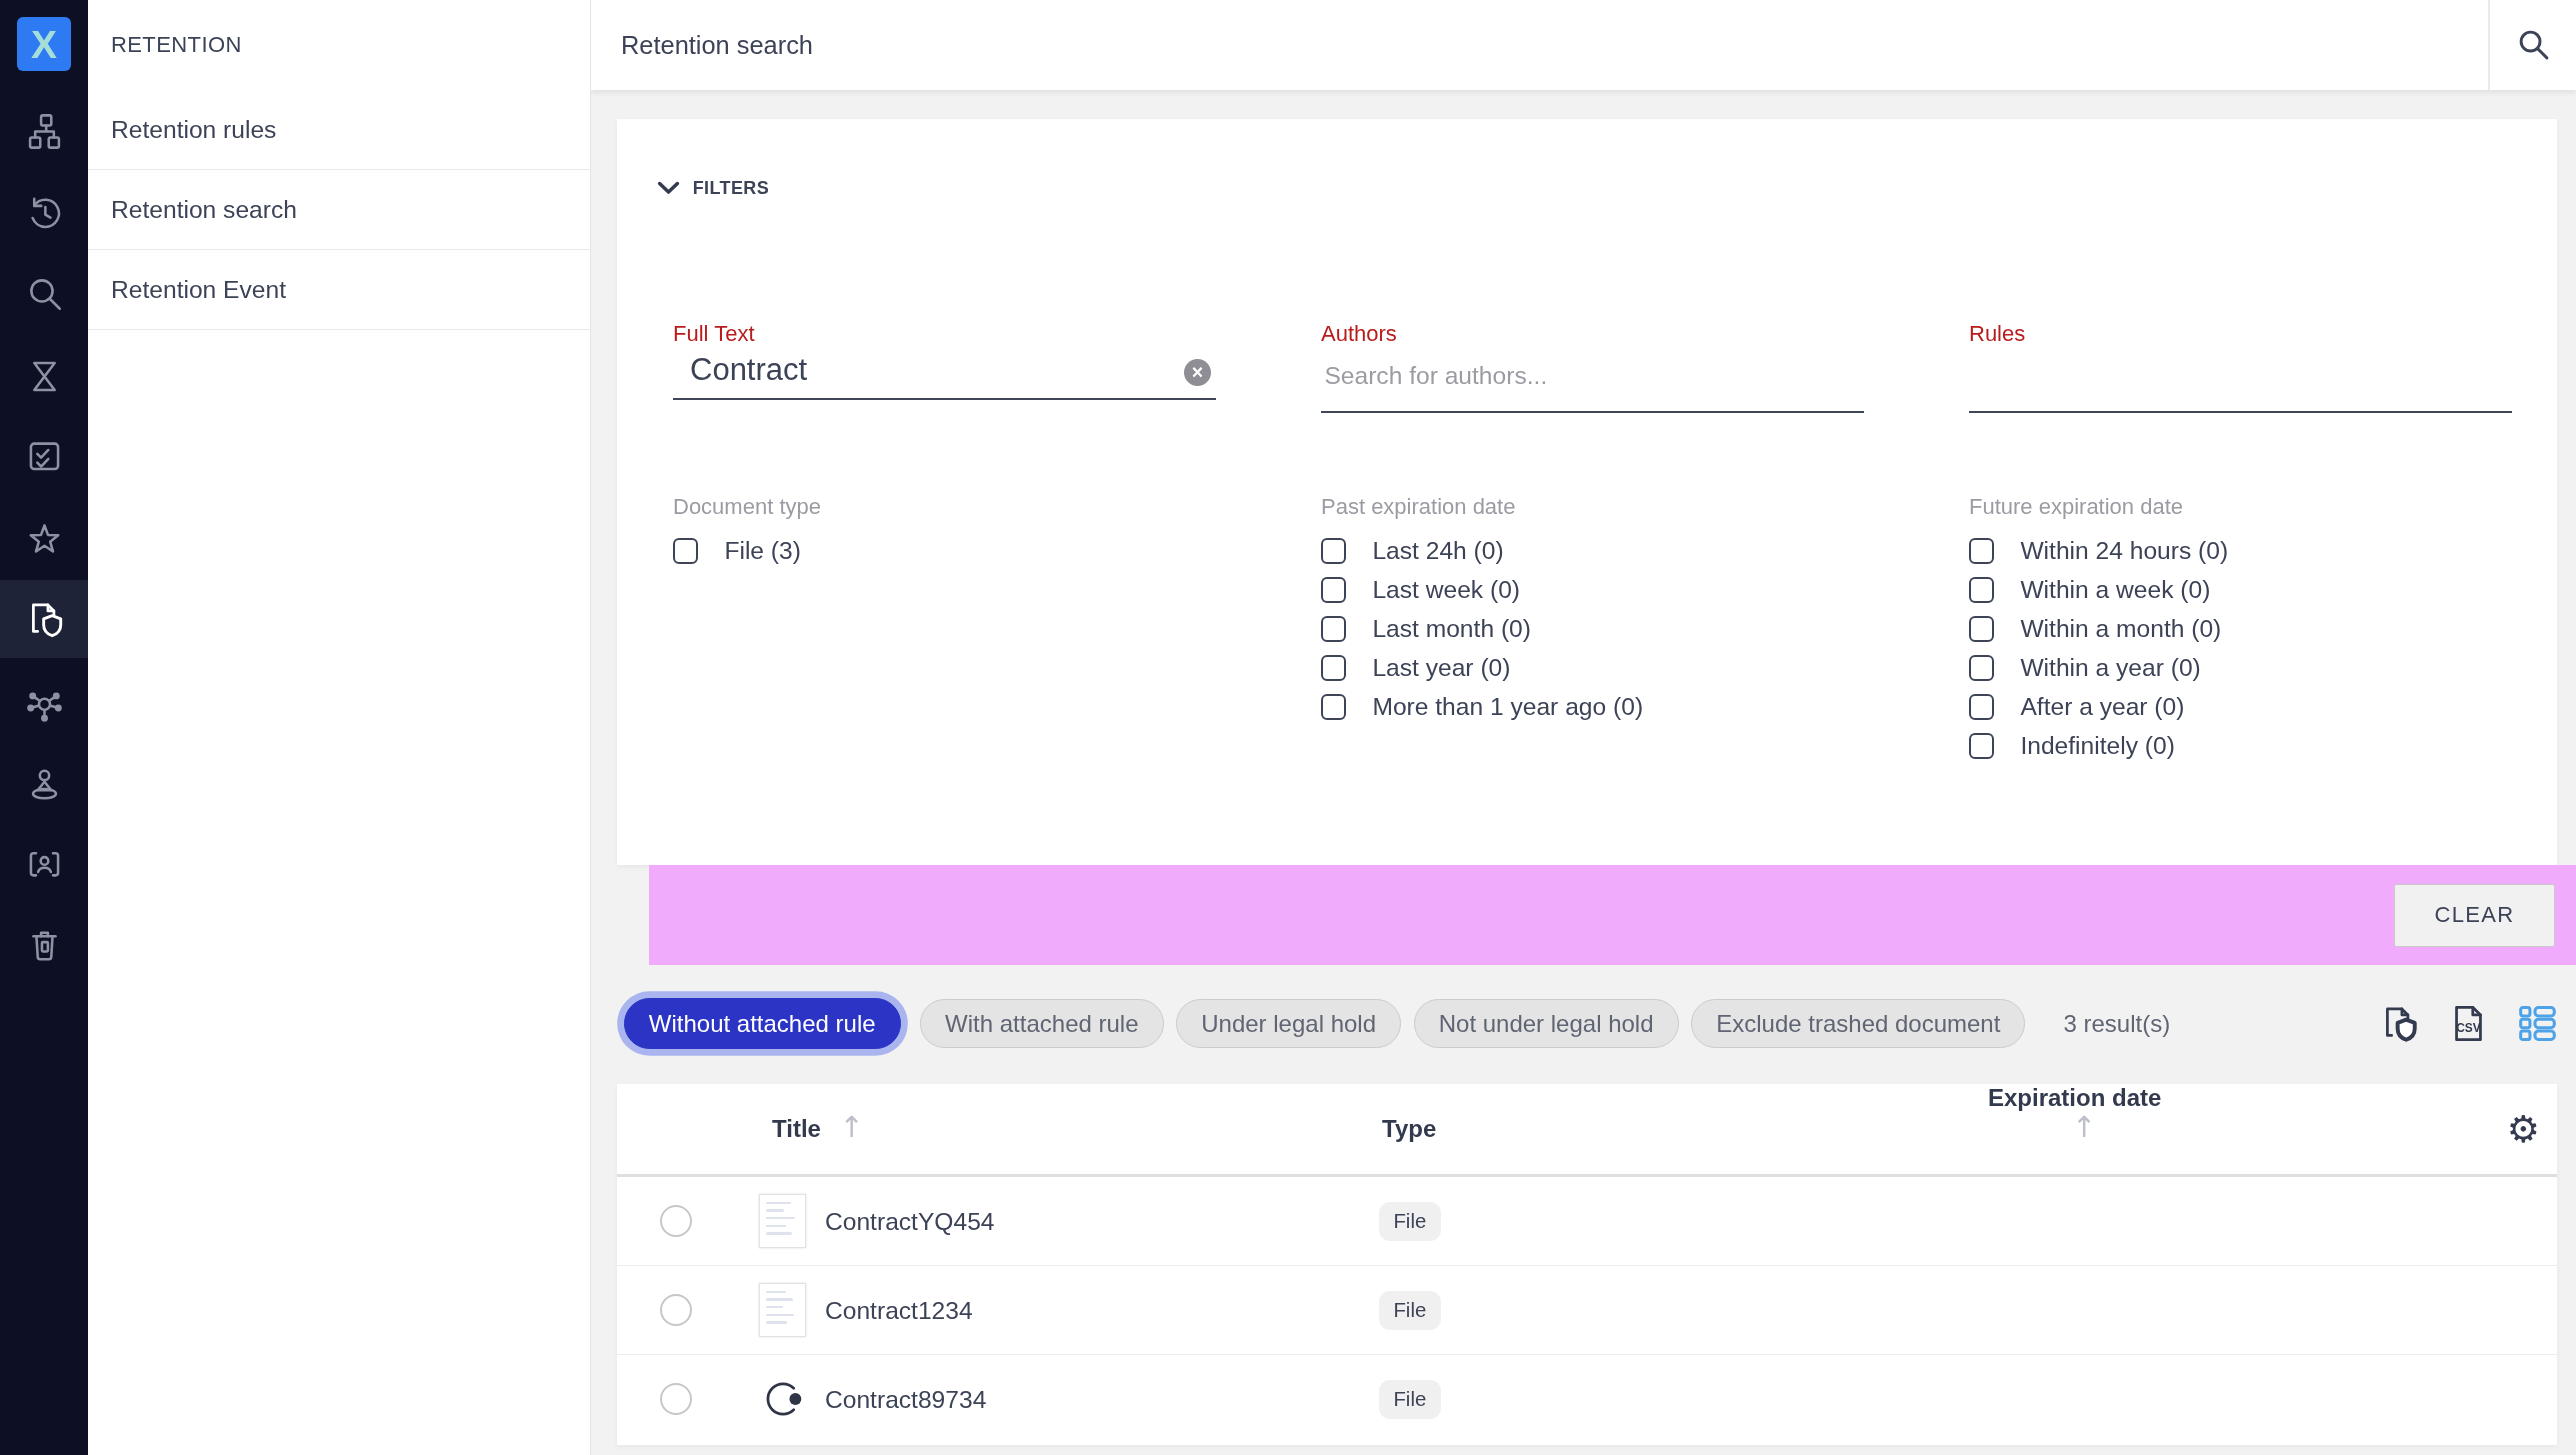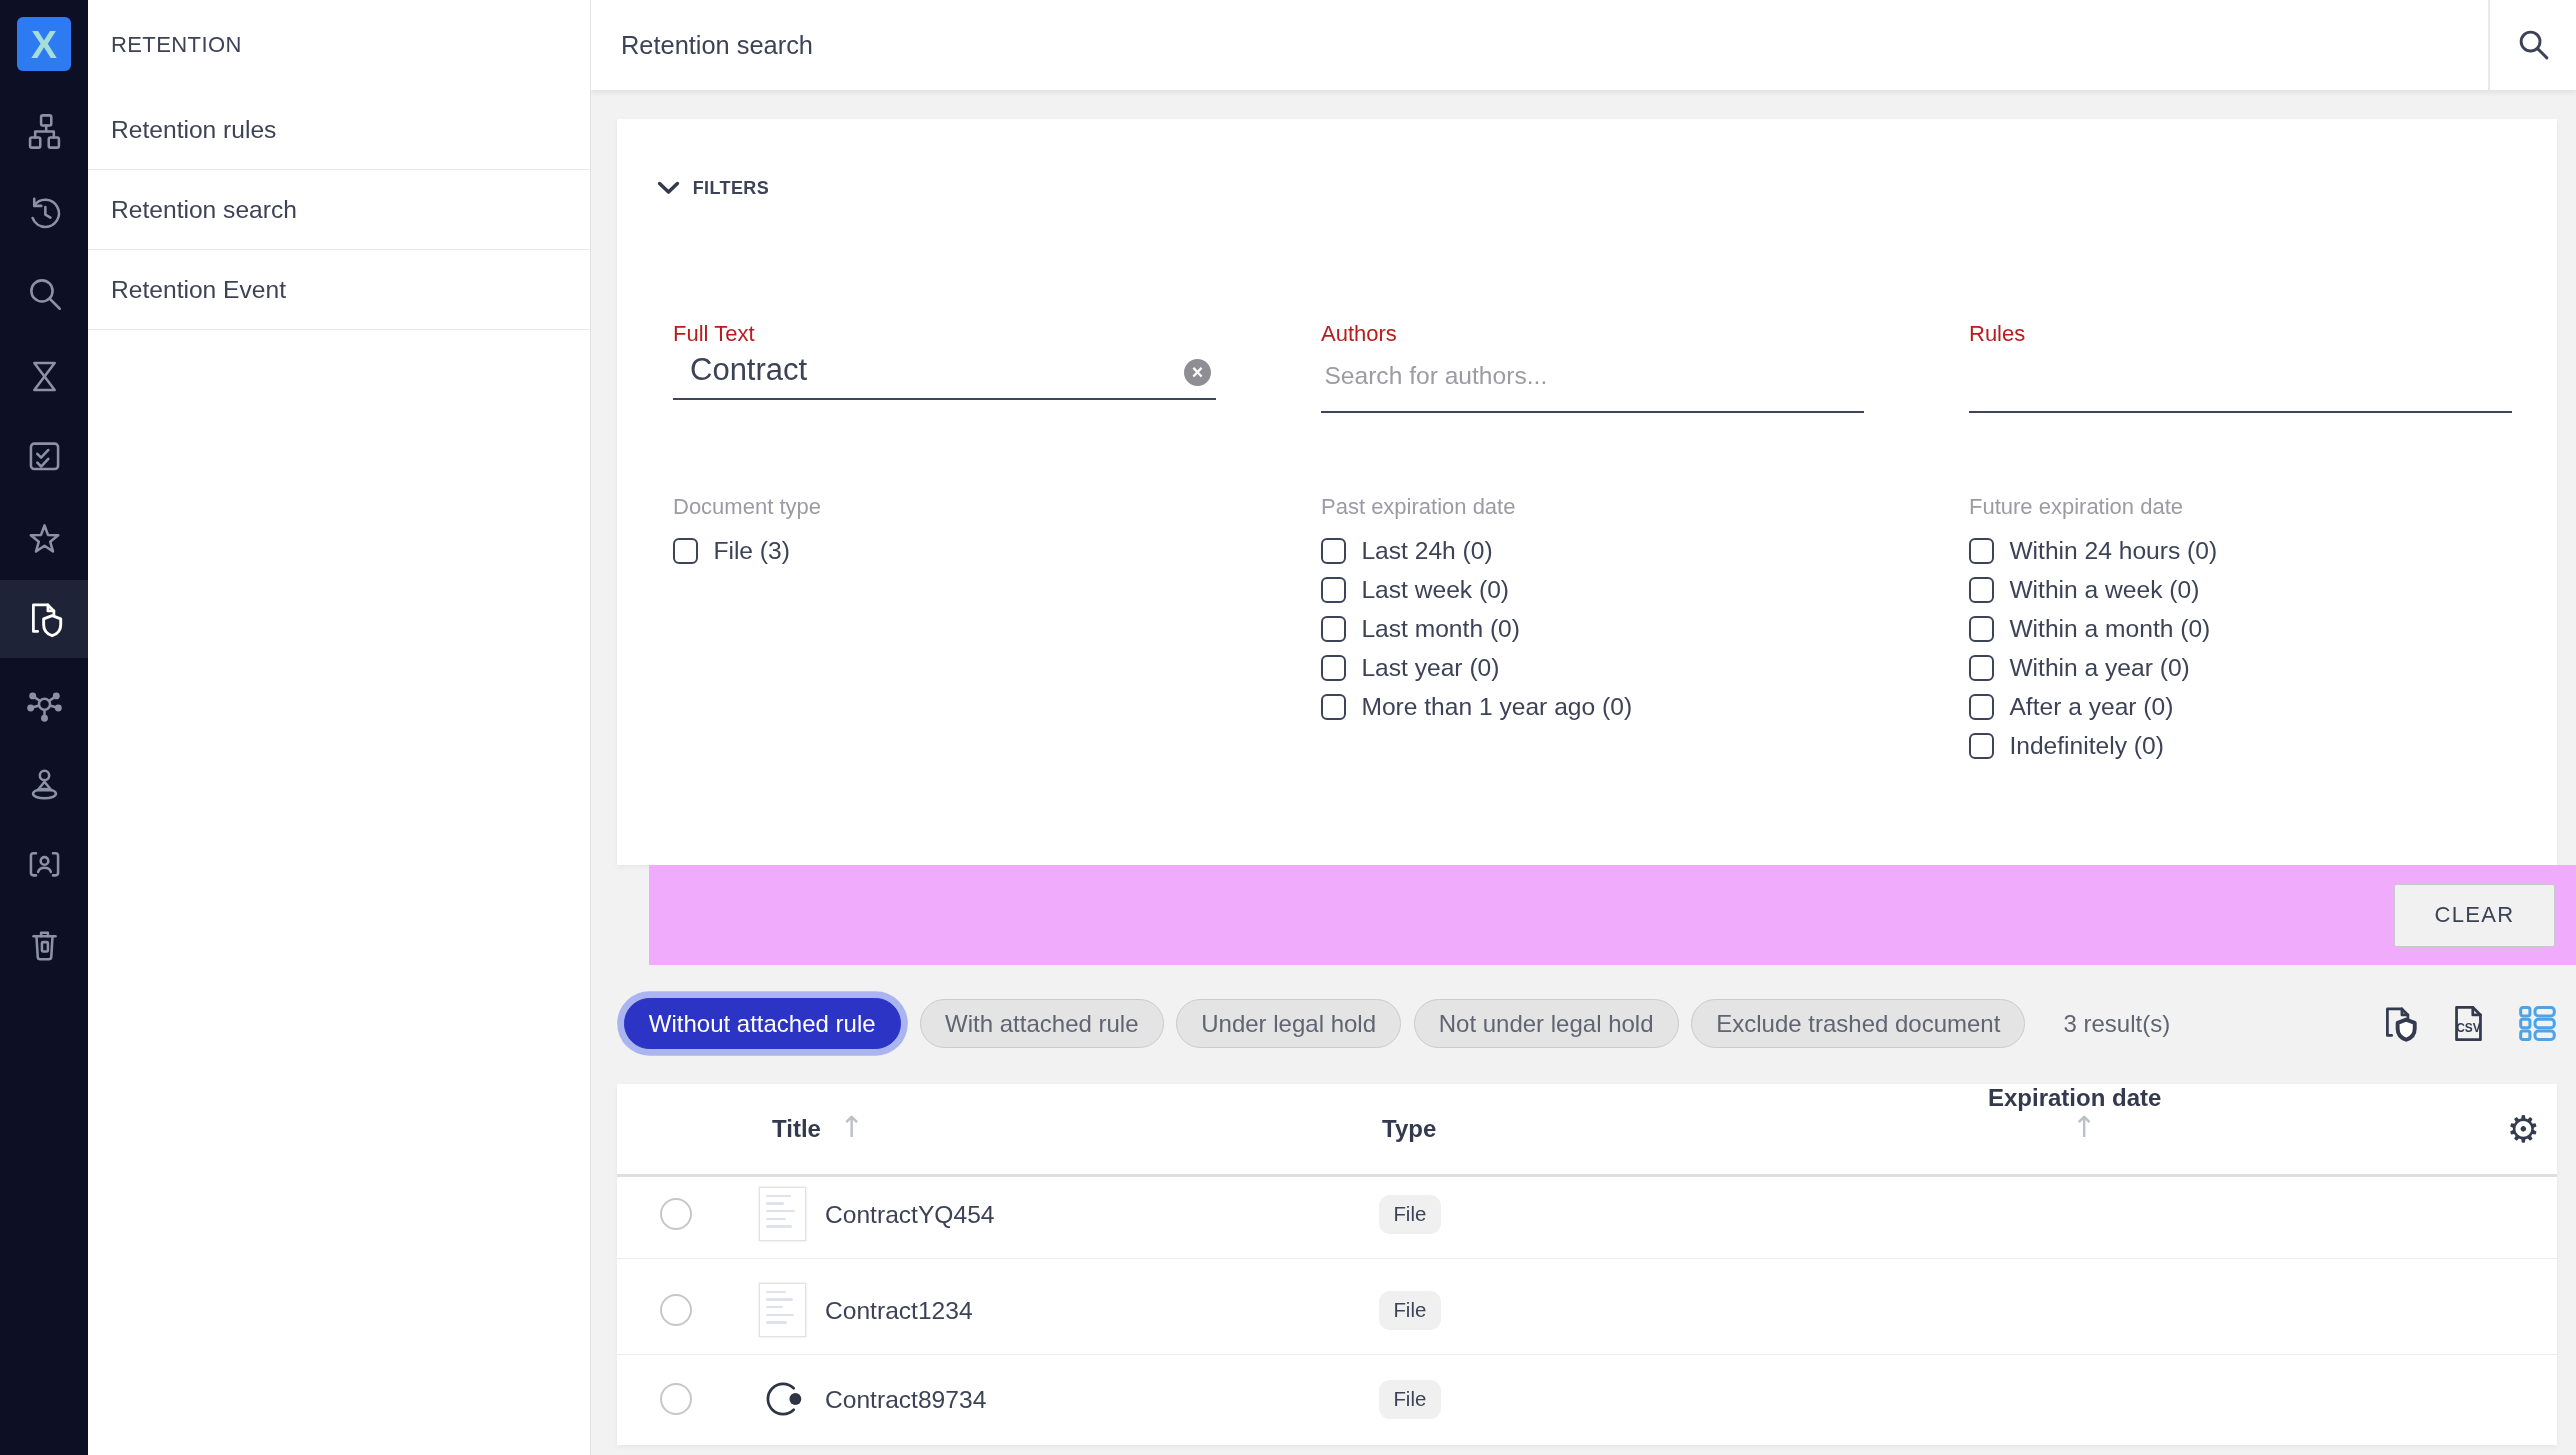--- a/index.html
+++ b/index.html
@@ -48,21 +48,21 @@
   .f-authors { left:704px; }
   .f-authors input { height:66px; font-size:24.6px; padding:0 6.8px 6.8px 3.4px; }
   .f-rules { left:1352px; }
   .f-rules input { height:66px; font-size:24.6px; padding:0 6.8px 6.8px 3.4px; }
   .clear-x { position:absolute; right:5.1px; bottom:13.6px; width:27px; height:27px; border-radius:50%; background:#8e8e94;
              color:#fff; font-size:19.5px; font-weight:bold; display:flex; align-items:center; justify-content:center; cursor:pointer; line-height:1; }
 
   .check-col { position:absolute; top:375px; }
   .c-doc { left:56px; } .c-past { left:704px; } .c-future { left:1352px; }
   .group-label { font-size:22px; color:#9b9ba3; height:25.4px; line-height:25.4px; margin-bottom:12px; }
-  .check-row { height:39px; display:flex; align-items:center; gap:15px; cursor:pointer; }
+  .check-row { height:39px; display:flex; align-items:center; gap:26px; cursor:pointer; }
   .cb { width:25.4px; height:25.4px; border:2.5px solid #3e4457; border-radius:6px; background:#fff; flex:0 0 auto; }
   .check-row span.lbl { font-size:24.6px; color:#3d4357; }
 
   
   .filter-footer { position:absolute; left:649px; top:865px; width:1940px; height:100px; background:#f0abfc; }
   .clear-button { position:absolute; right:34px; top:18.7px; width:161px; height:63px; border:0.8px solid #c8c8cb; border-radius:2.5px;
                   background:#f1f1f2; font-size:22px; letter-spacing:1.3px; color:#3d4357;
                   display:flex; align-items:center; justify-content:center; cursor:pointer; }
 
   
@@ -78,21 +78,21 @@
   
   .table-card { position:absolute; left:617px; top:1084px; width:1940px; height:361px; background:#fff;
                 box-shadow:0 1.7px 5.1px rgba(0,0,0,.05); }
   .t-head { position:absolute; left:0; top:0; width:100%; height:93px; border-bottom:3.4px solid #dfdfe2; }
   .th { position:absolute; top:0; height:90px; display:flex; align-items:center; font-size:24px; font-weight:700; color:#333a4e; cursor:pointer; }
   .th-title { left:155px; } .th-type { left:765px; cursor:default; } .th-exp { left:1371px;flex-direction:column; }
   .sort-arrow { font-family:"DejaVu Sans", sans-serif; font-weight:400; font-size:29px; color:#bdc0c9; margin-left:18.7px; transform:translateY(-1.7px); }
   .gear { position:absolute; right:17px; top:0; height:90px; display:flex; align-items:center; font-family:"DejaVu Sans", sans-serif;
           font-size:37px; color:#343b4f; cursor:pointer; }
   .t-row { position:absolute; left:0; width:100%; height:89px; border-bottom:1.7px solid #ececee; cursor:pointer; }
-  .r1 { top:86px; } .r2 { top:182px; } .r3 { top:271px; border-bottom:none; }
+  .r1 { top:93px; } .r2 { top:182px; } .r3 { top:271px; border-bottom:none; }
   .radio { position:absolute; left:43px; top:28px; width:32px; height:32px; border:2.5px solid #c7c7ca; border-radius:50%; background:#fff; cursor:pointer; }
   .thumb { position:absolute; left:142px; top:17px; width:47px; height:54px; background:#fff; border:0.8px solid #e2e2e6;
            box-shadow:0 0 2.5px rgba(0,0,0,.12); display:flex; flex-direction:column; gap:5.1px; padding:6.8px 6px; }
   .thumb i { display:block; height:2.5px; background:#dde2ec; border-radius:1.7px; }
   .spin { position:absolute; left:144px; top:22px; }
   .row-title { position:absolute; left:208px; top:0; height:89px; display:flex; align-items:center; font-size:24.6px; font-weight:500; color:#3d4357; }
   .type-chip { position:absolute; left:762px; top:24.6px; height:39px; border-radius:11px; background:#f0f0f1;
                display:flex; align-items:center; padding:0 14.4px; font-size:20.4px; color:#3d4357; }
   .exp-cell { position:absolute; left:1371px; top:0; height:89px; display:flex; align-items:center; font-size:24px; color:#3d4357; }
 </style>

